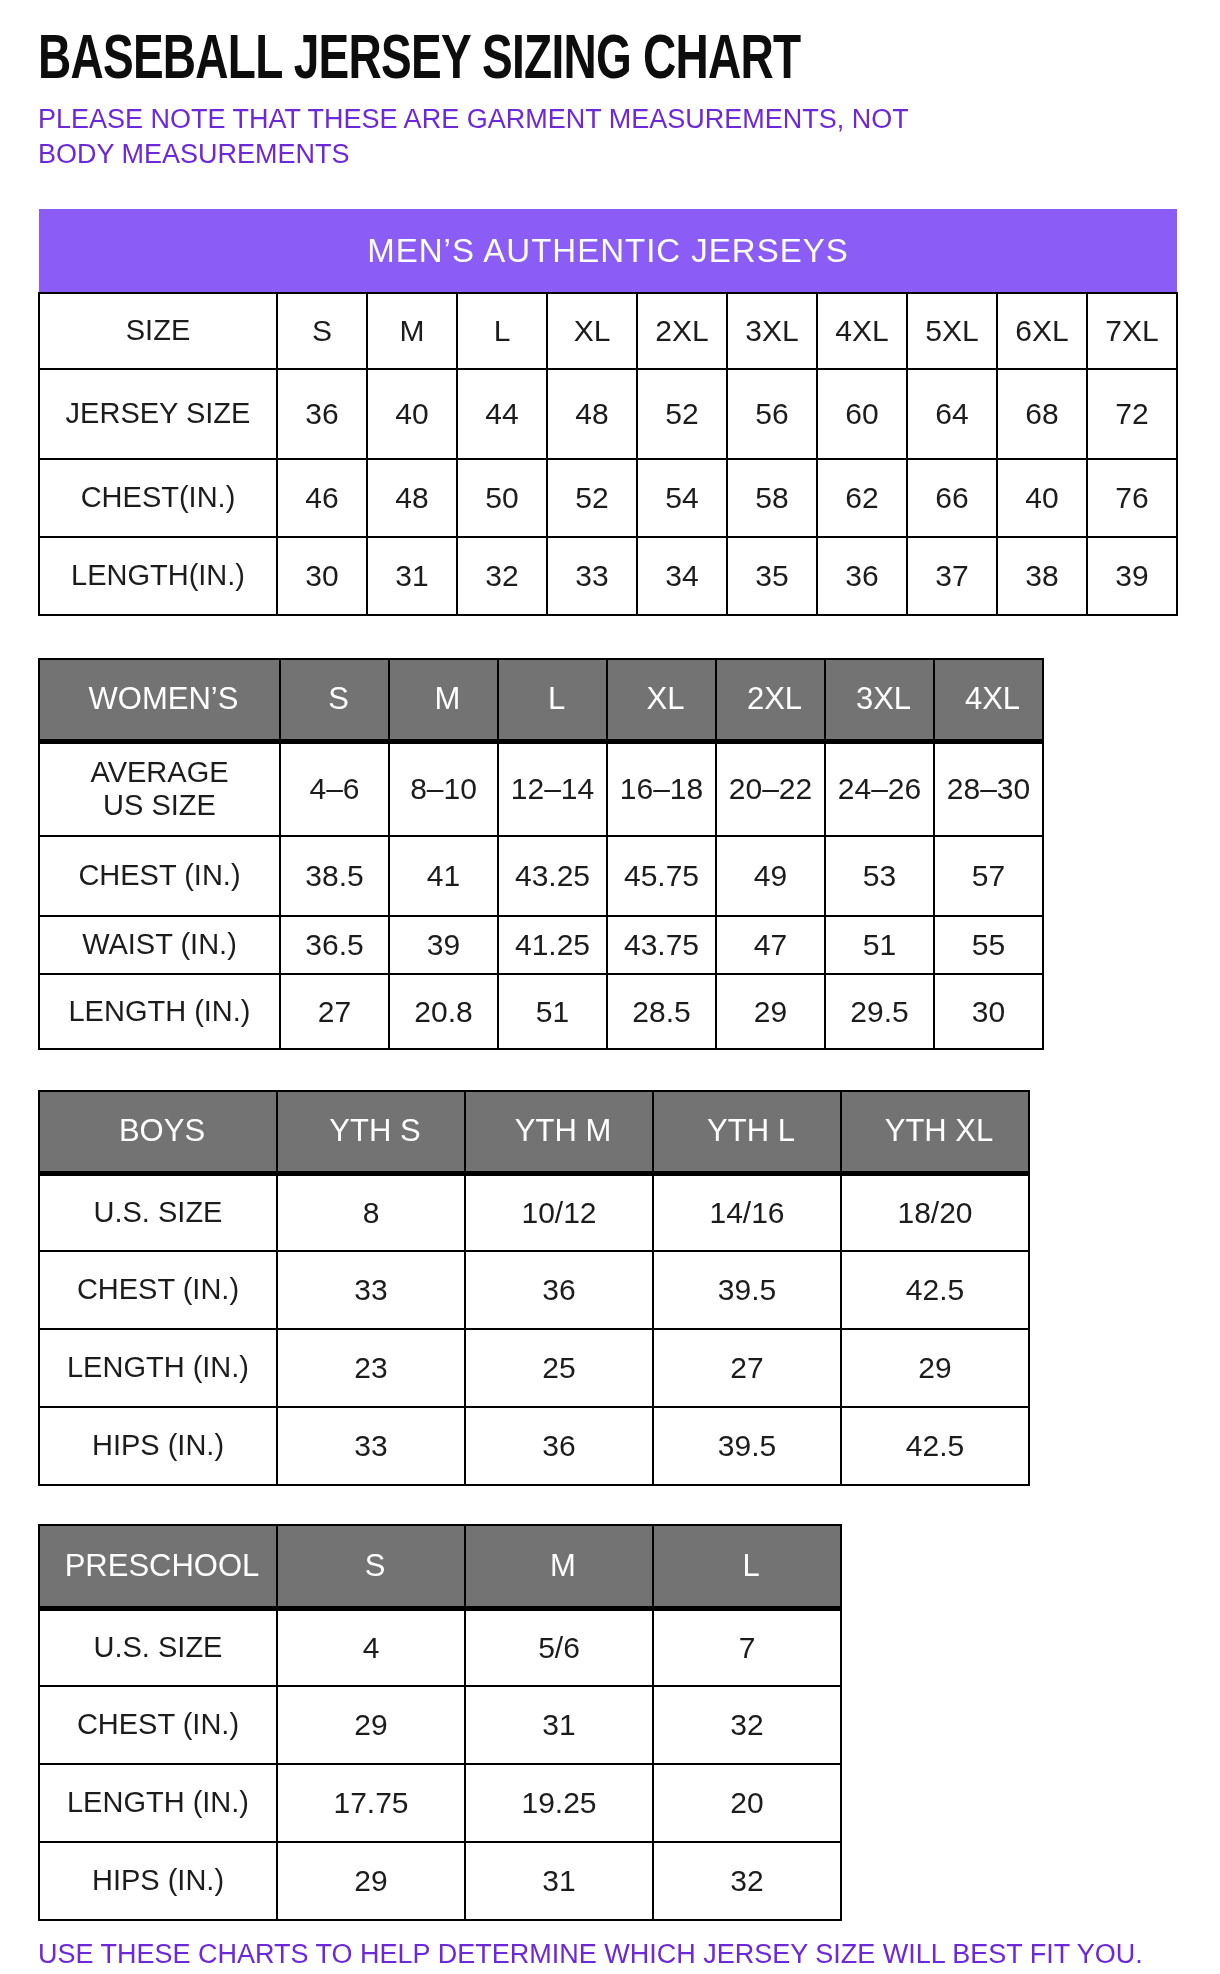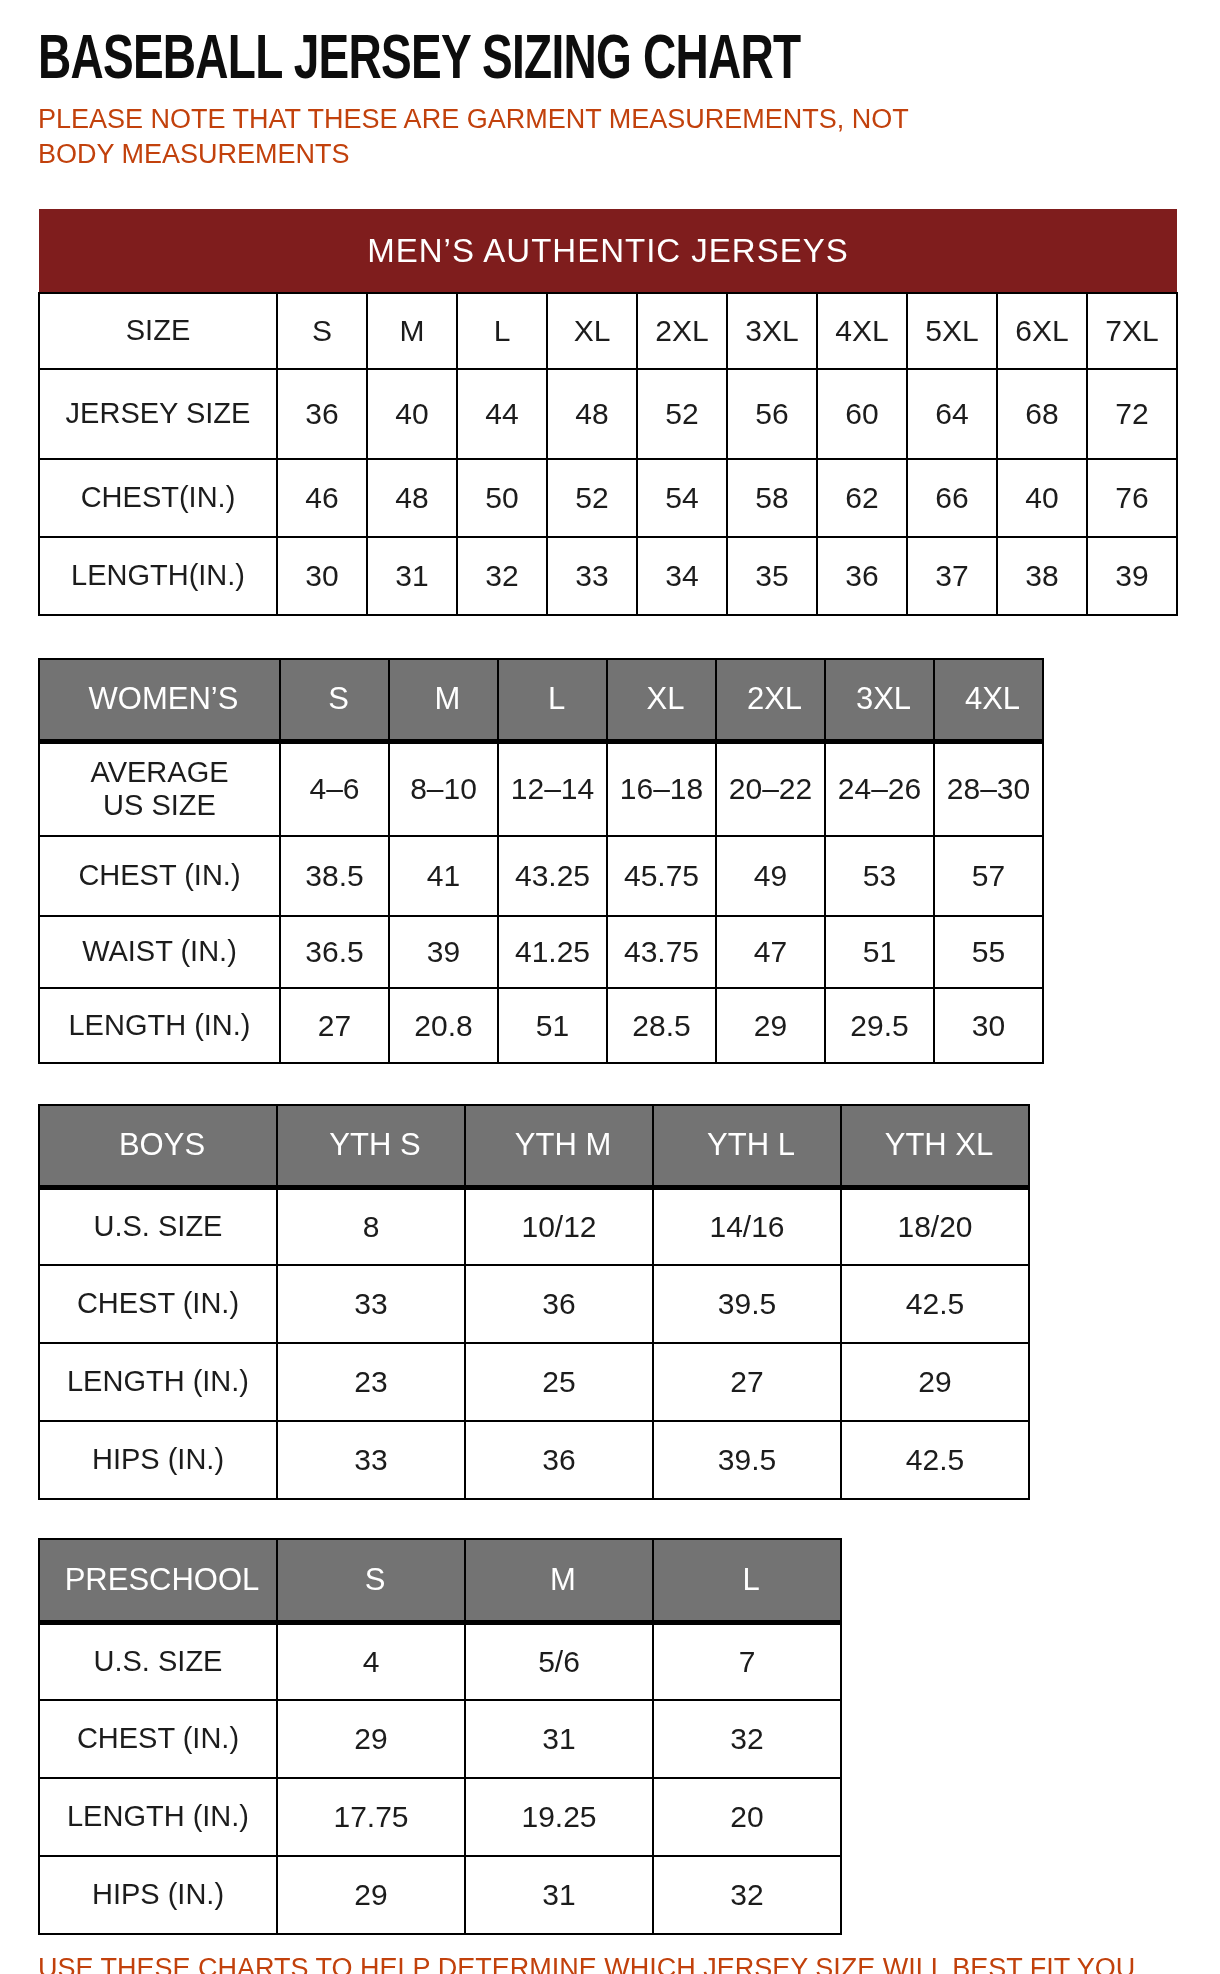--- a/index.html
+++ b/index.html
@@ -2,49 +2,49 @@
 <html><head>
 <meta charset="utf-8">
 <style>
   html,body{margin:0;padding:0;background:#ffffff;}
   body{width:1220px;height:1974px;font-family:"Liberation Sans",sans-serif;color:#1c1c1c;}
   .page{padding:14px 20px 0 38px;}
 
   .title{display:inline-block;font-weight:bold;font-size:63px;letter-spacing:-1px;
          transform:scaleX(0.73);transform-origin:left center;margin:6px 0 0 0;
          color:#0d0d0d;white-space:nowrap;}
-  .note{color:#c2410c;font-size:27px;line-height:1.28;font-weight:400;}
+  .note{color:#6d28d9;font-size:27px;line-height:1.28;font-weight:400;}
   .note.top{max-width:900px;margin:10px 0 38px 0;}
   .note.bottom{margin:16px 0 0 0;white-space:nowrap;}
 
   table{border-collapse:collapse;table-layout:fixed;}
   td{border:2px solid #000;text-align:center;vertical-align:middle;
      font-size:30px;padding:0;overflow:hidden;}
   td.lbl{font-size:29px;white-space:pre-line;line-height:1.15;}
-  td.banner{background:#7f1d1d;color:#ffffff;border:none;border-bottom:2px solid #000;
+  td.banner{background:#8b5cf6;color:#ffffff;border:none;border-bottom:2px solid #000;
             font-size:33px;letter-spacing:1px;}
   td.ghead{background:#737373;color:#ffffff;border:2px solid #000;border-bottom:5px solid #000;
            font-size:31px;padding-left:8px;}
 
   table.mens{width:1138px;margin-bottom:42px;}
   table.mens col.c-label{width:238px;}
   table.mens col.c-data{width:90px;}
   tr.m-banner{height:84px;}
   tr.m-size{height:76px;}
   tr.m-jersey{height:90px;}
   tr.m-chest{height:78px;}
   tr.m-length{height:78px;}
 
   table.womens{width:1005px;margin-bottom:40px;}
   table.womens col.c-label{width:241px;}
   table.womens col.c-data{width:109px;}
   tr.w-head{height:82px;}
   tr.w-avg{height:95px;}
   tr.w-chest{height:80px;}
-  tr.w-waist{height:72px;}
+  tr.w-waist{height:58px;}
   tr.w-length{height:75px;}
 
   table.boys{width:989px;margin-bottom:38px;}
   table.boys col.c-label{width:238px;}
   table.boys col.c-data{width:188px;}
   tr.b-head{height:82px;}
   tr.b-row{height:78px;}
 
   table.preschool{width:802px;margin-bottom:0;}
   table.preschool col.c-label{width:238px;}

